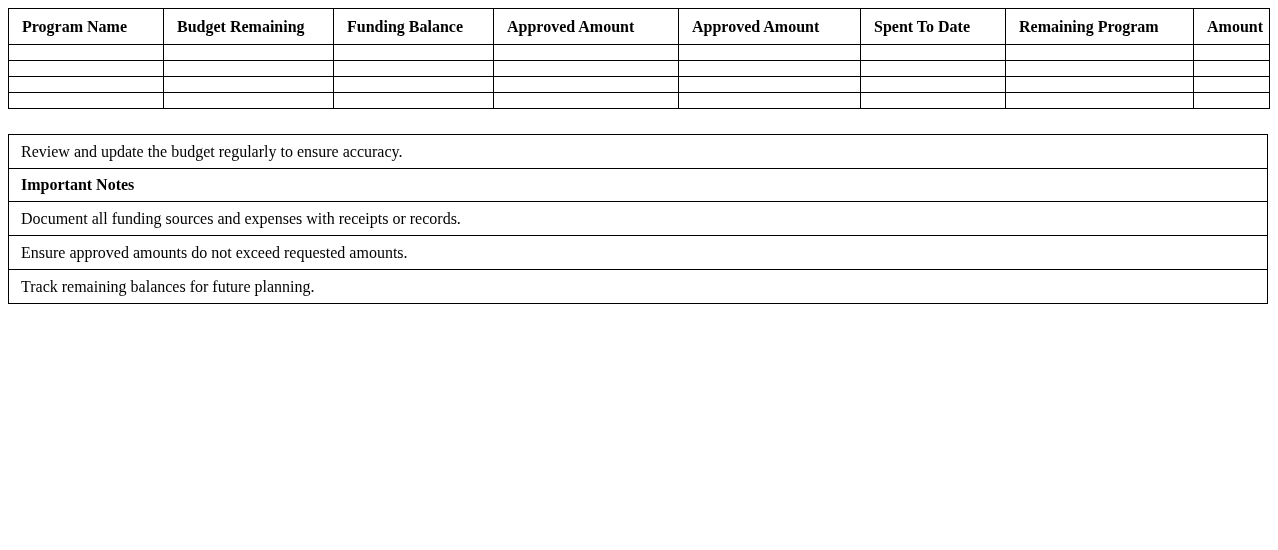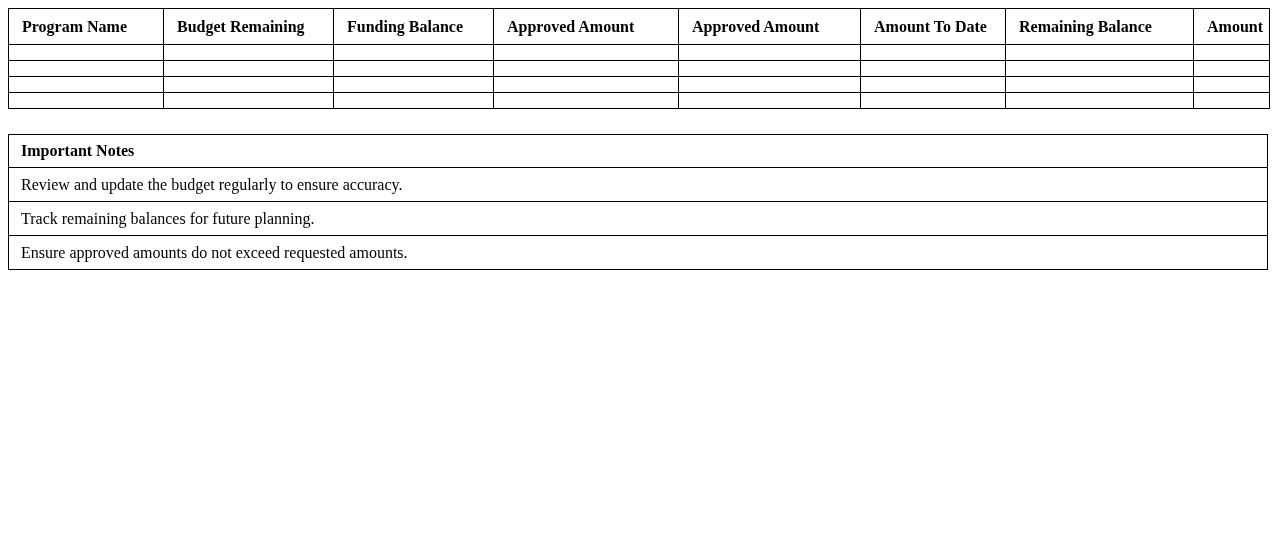--- a/index.html
+++ b/index.html
@@ -80,22 +80,22 @@
       <col style="width:188px">
       <col style="width:76px">
     </colgroup>
     <thead>
       <tr>
         <th>Program Name</th>
         <th>Budget Remaining</th>
         <th>Funding Balance</th>
         <th>Approved Amount</th>
         <th>Approved Amount</th>
-        <th>Amount To Date</th>
-        <th>Remaining Balance</th>
+        <th>Spent To Date</th>
+        <th>Remaining Program</th>
         <th>Amount</th>
       </tr>
     </thead>
     <tbody>
       <tr>
         <td></td>
         <td></td>
         <td></td>
         <td></td>
         <td></td>
@@ -132,27 +132,30 @@
         <td></td>
         <td></td>
         <td></td>
       </tr>
     </tbody>
   </table>
 
   <table class="notes-table">
     <tbody>
       <tr>
+        <td>Review and update the budget regularly to ensure accuracy.</td>
+      </tr>
+      <tr>
         <th>Important Notes</th>
       </tr>
       <tr>
-        <td>Review and update the budget regularly to ensure accuracy.</td>
+        <td>Document all funding sources and expenses with receipts or records.</td>
+      </tr>
+      <tr>
+        <td>Ensure approved amounts do not exceed requested amounts.</td>
       </tr>
       <tr>
         <td>Track remaining balances for future planning.</td>
-      </tr>
-      <tr>
-        <td>Ensure approved amounts do not exceed requested amounts.</td>
       </tr>
     </tbody>
   </table>
 
 </div>
 
 </body></html>

